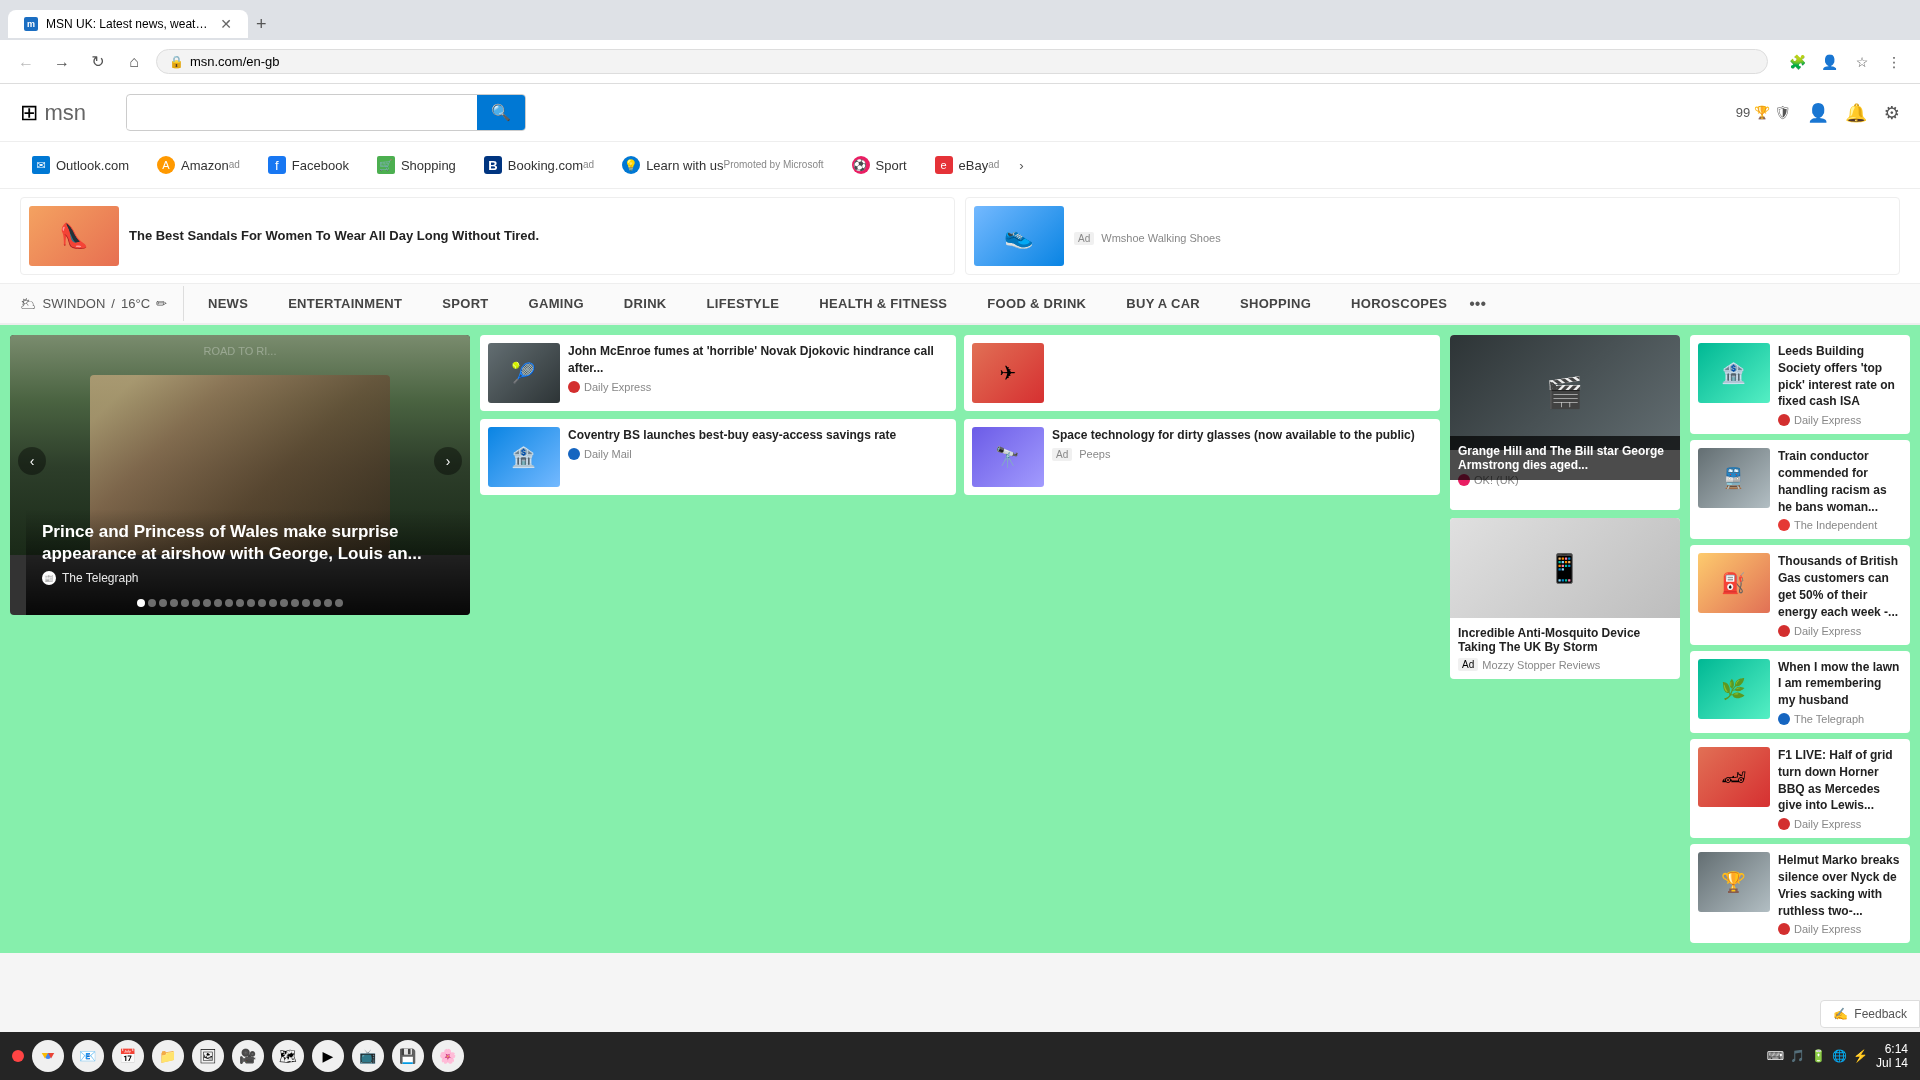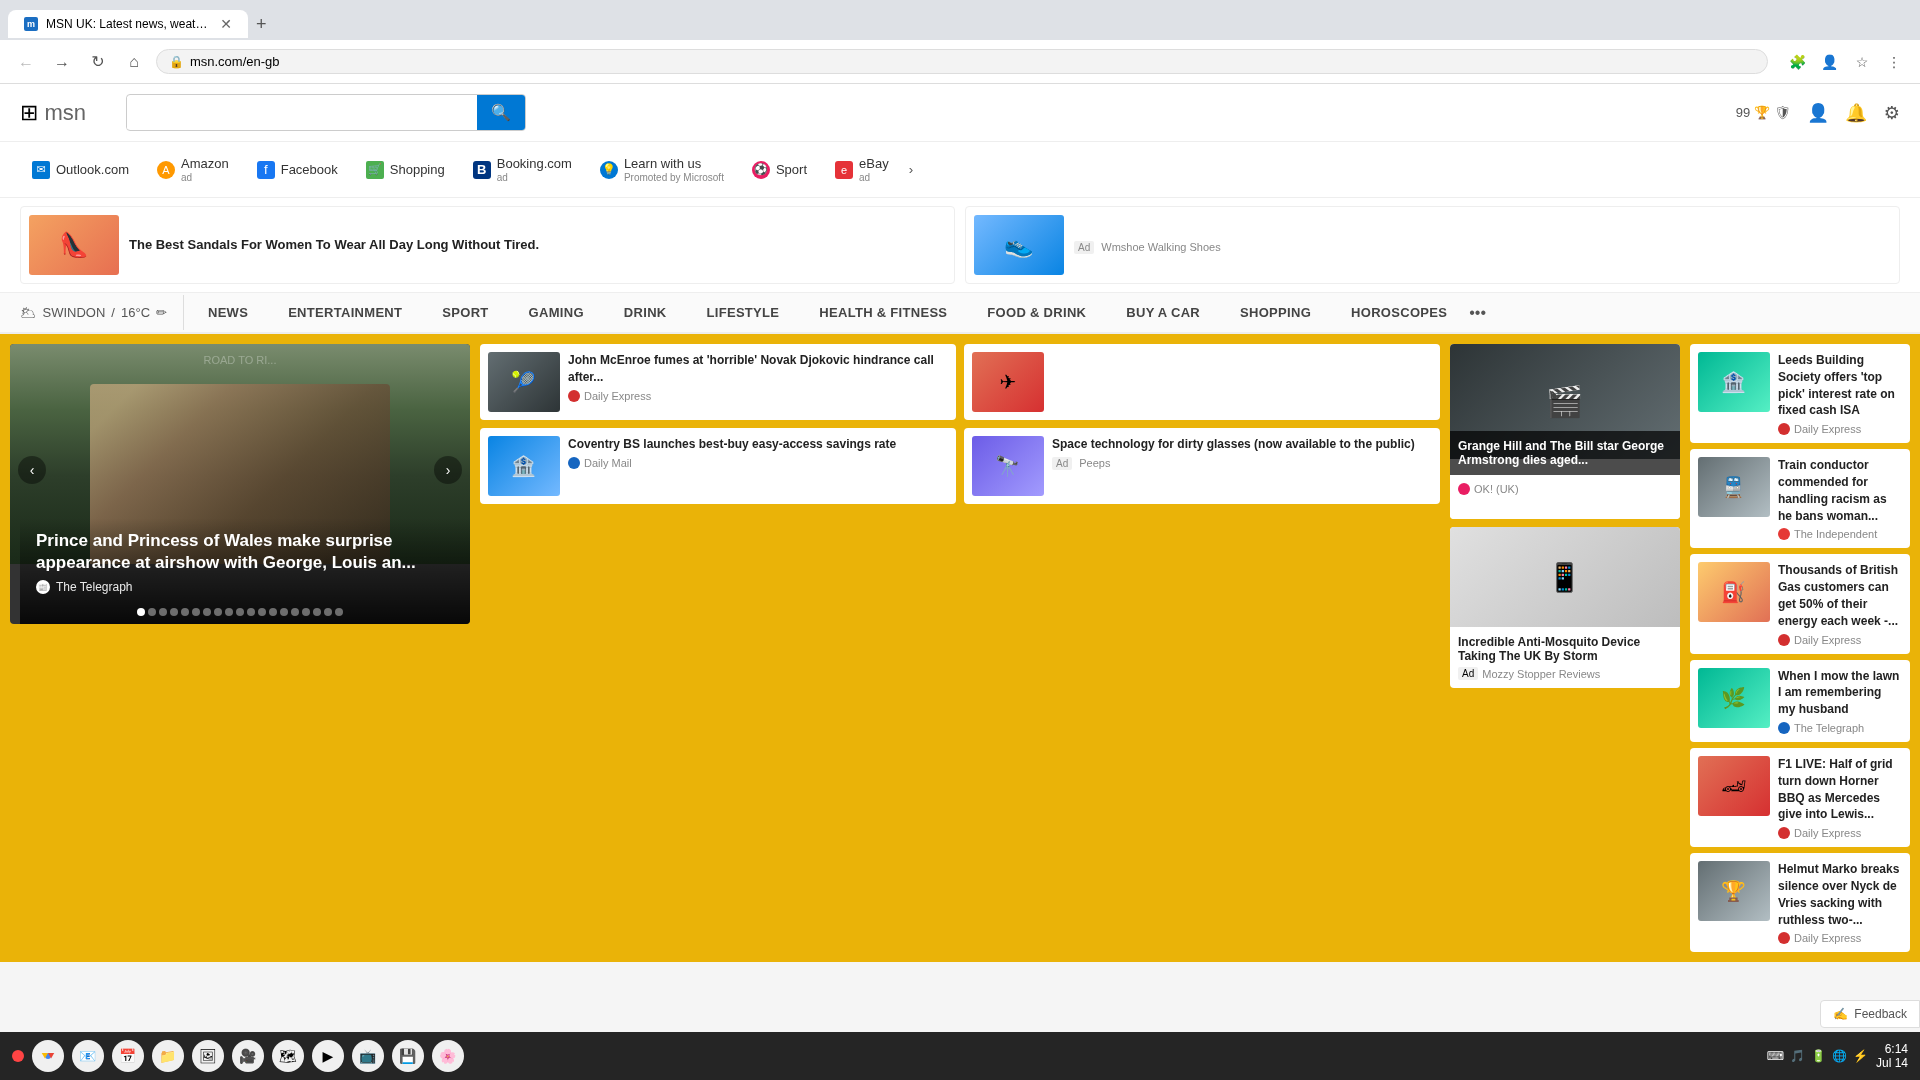--- a/index.html
+++ b/index.html
@@ -36,21 +36,21 @@
     .search-btn { background: #0078d4; border: none; padding: 8px 14px; cursor: pointer; color: white; font-size: 16px; }
     .header-right { margin-left: auto; display: flex; align-items: center; gap: 16px; }
     .header-points { display: flex; align-items: center; gap: 4px; font-size: 13px; color: #555; }
     .header-icon-btn { background: none; border: none; cursor: pointer; color: #555; font-size: 18px; }
 
     
     .quick-links { display: flex; align-items: center; padding: 8px 20px; border-bottom: 1px solid #eee; background: white; gap: 4px; overflow: hidden; }
     .quick-link { display: flex; align-items: center; gap: 6px; padding: 6px 12px; border-radius: 4px; cursor: pointer; text-decoration: none; color: #333; font-size: 13px; white-space: nowrap; }
     .quick-link-icon { width: 18px; height: 18px; border-radius: 2px; display: flex; align-items: center; justify-content: center; font-size: 12px; }
     .quick-link-sub { font-size: 10px; color: #888; margin-top: 1px; }
-    .quick-link-label-wrap { display: flex; flex-direction: column; }
+    .quick-link-label-wrap { display: flex; flex-direction: row; }
     .quick-link-next { background: none; border: none; cursor: pointer; color: #555; padding: 4px; }
 
     
     .ads-row { display: flex; gap: 0; padding: 8px 20px; background: white; border-bottom: 1px solid #eee; }
     .ad-card { display: flex; gap: 10px; align-items: center; flex: 1; padding: 8px; border: 1px solid #eee; border-radius: 4px; margin-right: 10px; cursor: pointer; }
     .ad-card:last-child { margin-right: 0; }
     .ad-img { width: 90px; height: 60px; background: #ddd; border-radius: 3px; flex-shrink: 0; overflow: hidden; }
     .ad-img-sandals { background: linear-gradient(135deg, #f4a261 0%, #e76f51 100%); display: flex; align-items: center; justify-content: center; font-size: 24px; }
     .ad-img-shoe { background: linear-gradient(135deg, #74b9ff 0%, #0984e3 100%); display: flex; align-items: center; justify-content: center; font-size: 24px; }
     .ad-content { flex: 1; }
@@ -224,29 +224,29 @@
       <a class="nav-item">LIFESTYLE</a>
       <a class="nav-item">HEALTH &amp; FITNESS</a>
       <a class="nav-item">FOOD &amp; DRINK</a>
       <a class="nav-item">BUY A CAR</a>
       <a class="nav-item">SHOPPING</a>
       <a class="nav-item">HOROSCOPES</a>
     </div>
     <span class="nav-more">•••</span>
   </div>
 
-  <div style="display:flex; background:#eab308; padding: 10px; gap:10px;">
+  <div style="display:flex; background:#86efac; padding: 10px; gap:10px;">
 
     <div style="flex:0 0 460px; position:relative; background:#333; border-radius:4px; overflow:hidden; height:280px;">
       <div style="width:100%; height:220px; background: linear-gradient(180deg, #7a8c6e 0%, #4a6341 30%, #2d3e2a 60%, #1a2a18 100%); position:relative; overflow:hidden;">
 
         <div style="position:absolute; bottom:0; left:50%; transform:translateX(-50%); width:300px; height:180px; background: linear-gradient(135deg, #c8a97e 10%, #a0785a 30%, #6b4c35 60%, #3d2b1e 100%); border-radius:4px 4px 0 0; opacity:0.7;"></div>
         <div style="position:absolute; top:10px; left:10px; right:10px; text-align:center; color:rgba(255,255,255,0.3); font-size:11px;">ROAD TO RI...</div>
       </div>
-      <div style="position:absolute; bottom:0; left:10px; right:0; background:linear-gradient(transparent, rgba(0,0,0,0.85)); padding:12px 16px 30px;">
+      <div style="position:absolute; bottom:0; left:16px; right:0; background:linear-gradient(transparent, rgba(0,0,0,0.85)); padding:12px 16px 30px;">
         <div style="font-size:17px; font-weight:600; color:white; line-height:1.3;">Prince and Princess of Wales make surprise appearance at airshow with George, Louis an...</div>
         <div style="display:flex; align-items:center; gap:6px; margin-top:6px;">
           <div style="width:14px; height:14px; background:white; border-radius:50%; display:flex; align-items:center; justify-content:center; font-size:8px;">📰</div>
           <span style="font-size:12px; color:rgba(255,255,255,0.9);">The Telegraph</span>
         </div>
       </div>
       <button style="position:absolute; left:8px; top:45%; transform:translateY(-50%); background:rgba(0,0,0,0.4); border:none; color:white; width:28px; height:28px; border-radius:50%; cursor:pointer; font-size:14px;">‹</button>
       <button style="position:absolute; right:8px; top:45%; transform:translateY(-50%); background:rgba(0,0,0,0.4); border:none; color:white; width:28px; height:28px; border-radius:50%; cursor:pointer; font-size:14px;">›</button>
       <div style="position:absolute; bottom:8px; left:50%; transform:translateX(-50%); display:flex; gap:3px;">
         <span style="width:8px; height:8px; border-radius:50%; background:white; display:inline-block;"></span>
@@ -310,21 +310,21 @@
             </div>
           </div>
         </div>
       </div>
     </div>
 
     <div style="flex:0 0 230px; display:flex; flex-direction:column; gap:8px;">
 
       <div style="background:white; border-radius:4px; overflow:hidden; cursor:pointer; position:relative;">
         <div style="width:100%; height:115px; background:linear-gradient(135deg, #2d3436, #636e72); display:flex; align-items:center; justify-content:center; font-size:30px;">🎬</div>
-        <div style="position:absolute; bottom:44px; left:0; right:0; background:rgba(0,0,0,0.7); padding:8px;">
+        <div style="position:absolute; bottom:30px; left:0; right:0; background:rgba(0,0,0,0.7); padding:8px;">
           <div style="font-size:12px; font-weight:600; color:white;">Grange Hill and The Bill star George Armstrong dies aged...</div>
         </div>
         <div style="padding:24px 8px; background:white;">
           <div style="display:flex; align-items:center; gap:4px;">
             <div style="width:12px; height:12px; background:#e91e63; border-radius:50%;"></div>
             <span style="font-size:11px; color:#888;">OK! (UK)</span>
           </div>
         </div>
       </div>
 

